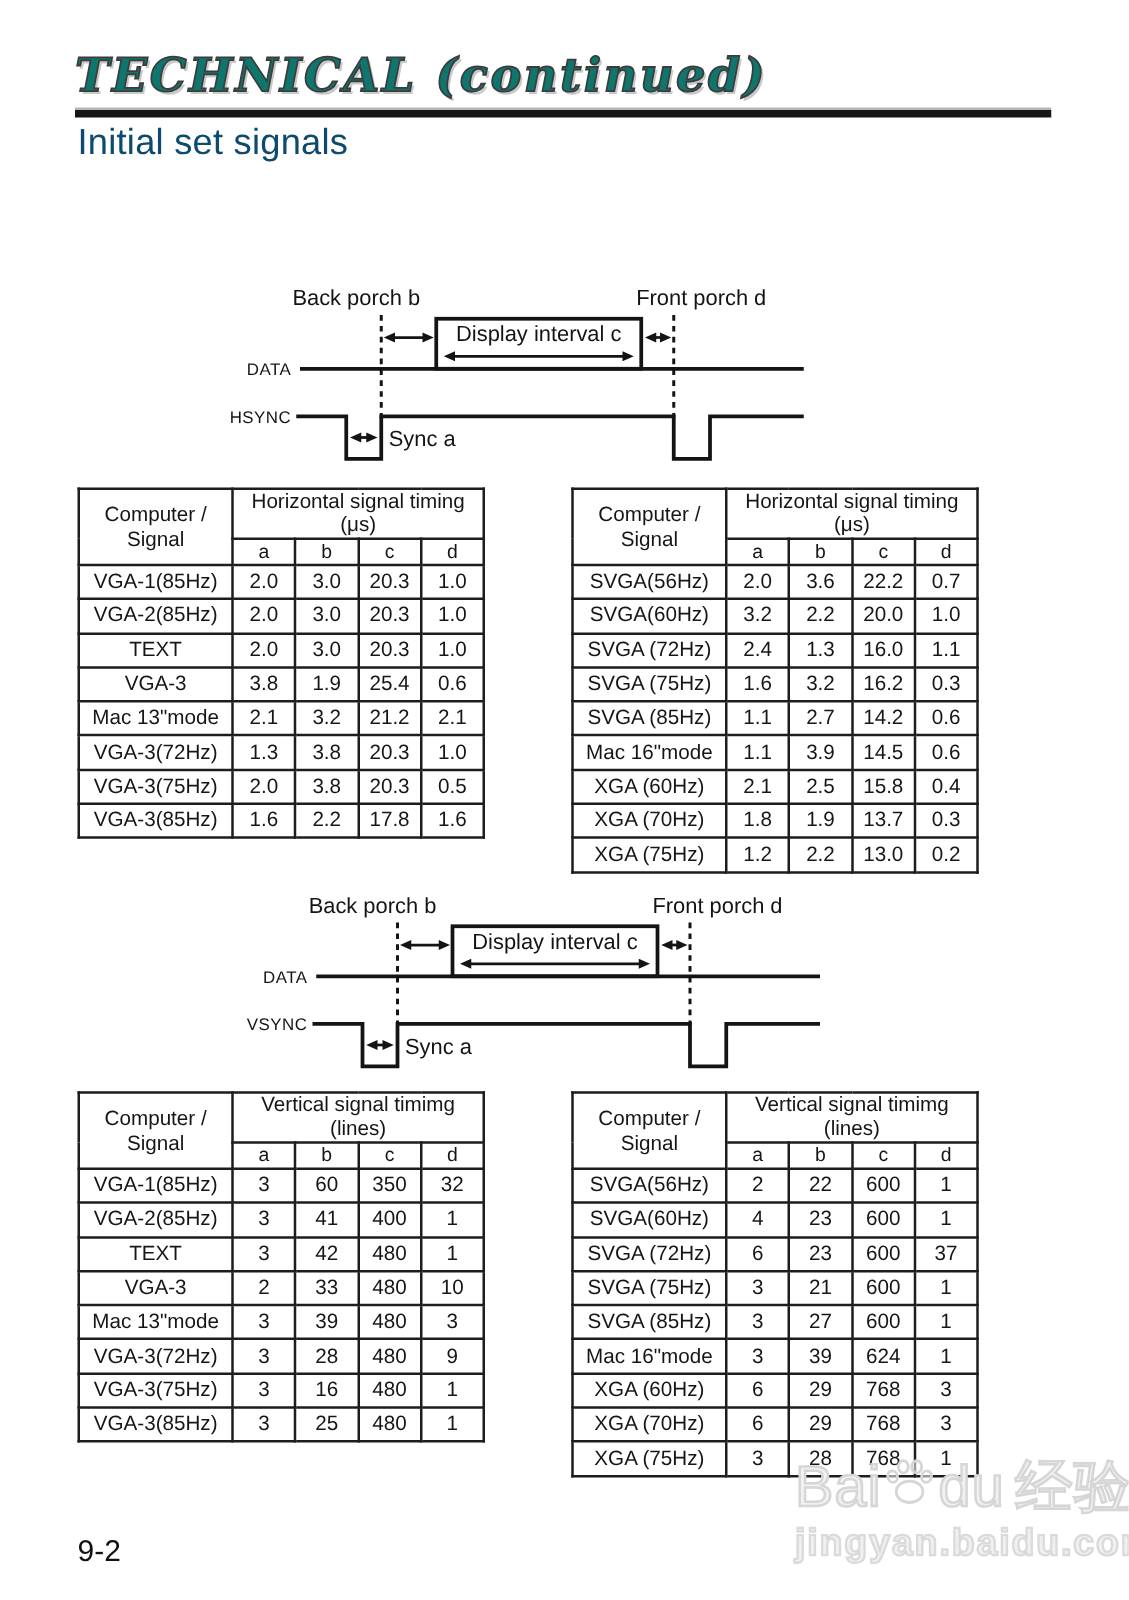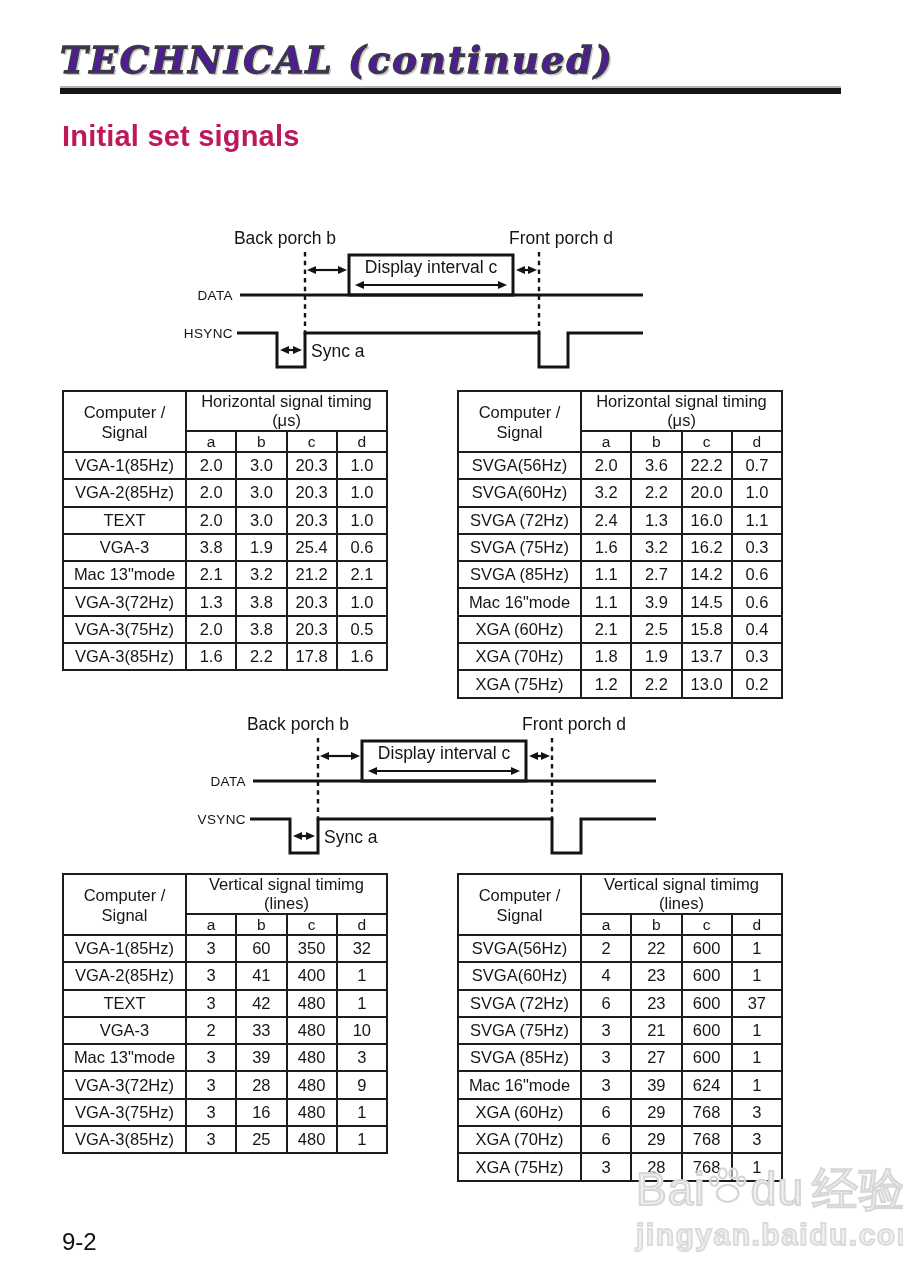--- a/index.html
+++ b/index.html
@@ -7,33 +7,33 @@
     width:903px;height:1280px;position:relative;background:#ffffff;
     font-family:"Liberation Sans",sans-serif;color:#1a1a1a;overflow:hidden;
   }
   .abs{position:absolute;}
 
   
   .tech-title{
     left:60px;top:40px;width:600px;
     font-family:"DejaVu Serif",serif;font-style:italic;font-weight:bold;
     font-size:37px;line-height:40px;letter-spacing:2px;
-    color:#4c1d95;-webkit-text-stroke:1.4px #3c3c3c;
+    color:#0f766e;-webkit-text-stroke:1.4px #3c3c3c;
     text-shadow:2px 2px 0 #c9c9c9;
     white-space:nowrap;
   }
   .head-rule{
     left:60px;top:86px;width:781px;height:8px;
     background:linear-gradient(to bottom,#b5b5b5 0 2px,#161616 2px 100%);
   }
 
   
   .sec-title{
-    left:62px;top:120px;font-size:29px;font-weight:bold;letter-spacing:0.2px;
-    color:#be185d;
+    left:62px;top:98px;font-size:29px;font-weight:normal;letter-spacing:0.2px;
+    color:#0c4a6e;
   }
   .intro{
     left:62px;top:141px;width:790px;
     font-family:"Liberation Serif",serif;font-size:17.5px;line-height:22px;color:#111;
   }
 
   
   .diagram{position:absolute;overflow:visible;}
   .diagram text{font-family:"Liberation Sans",sans-serif;fill:#141414;}
   .dlbl{font-size:17.5px;}

